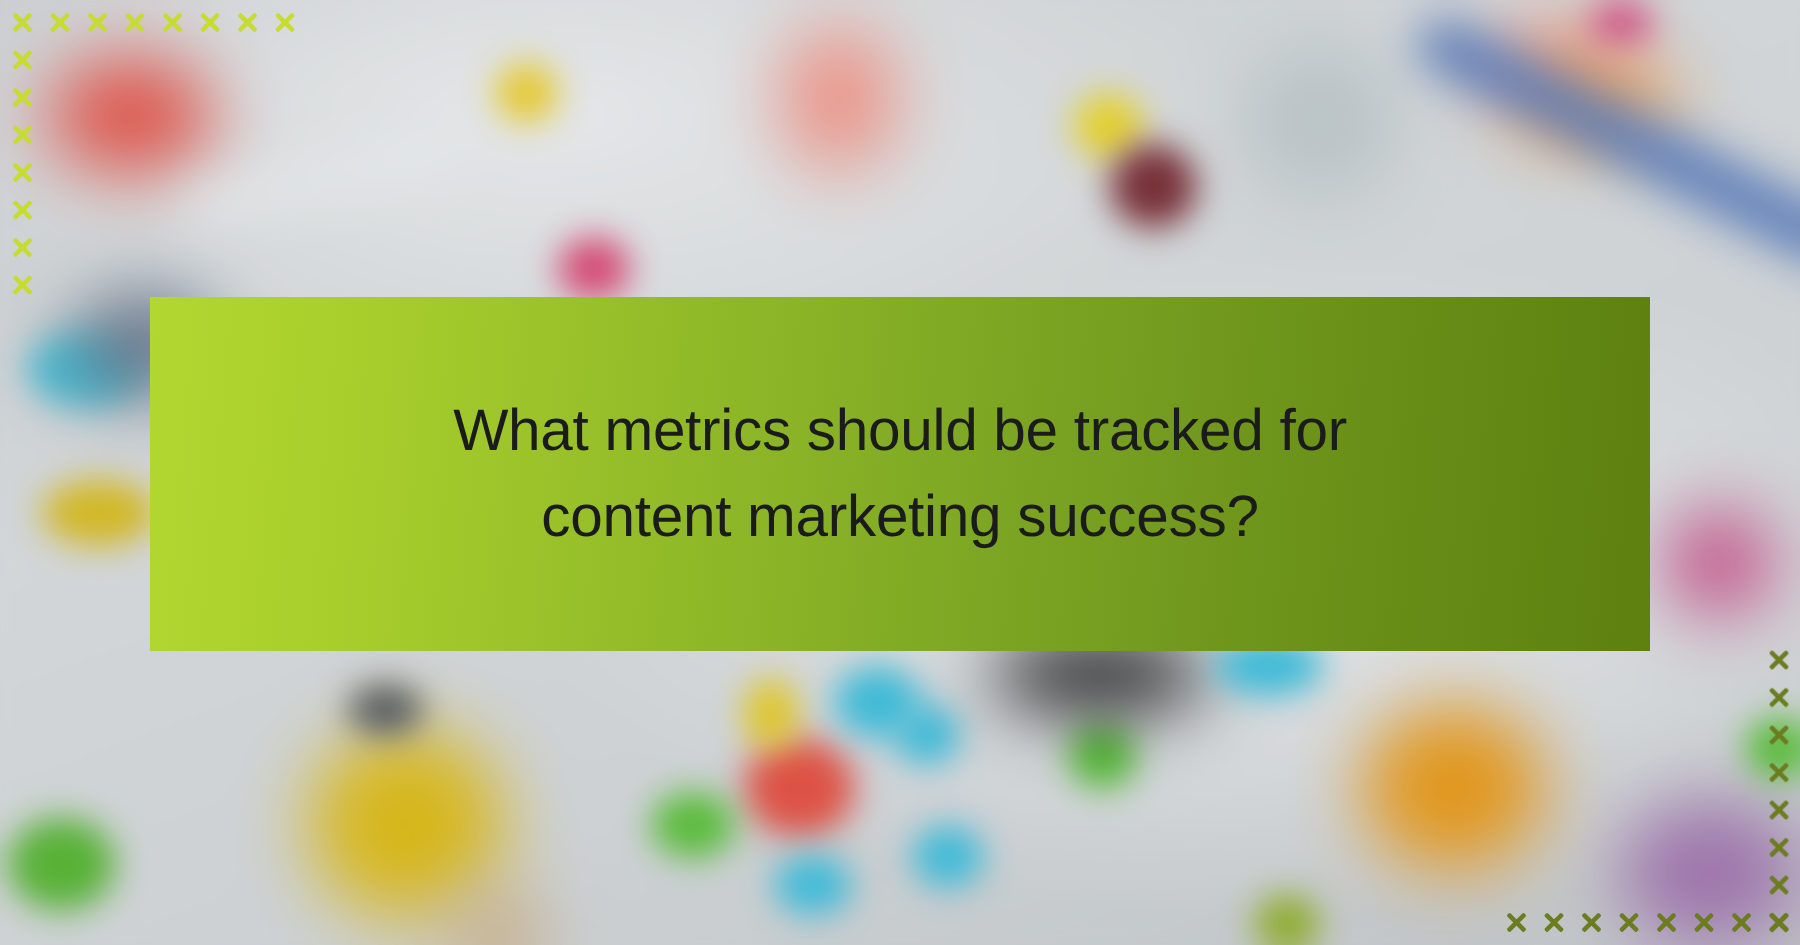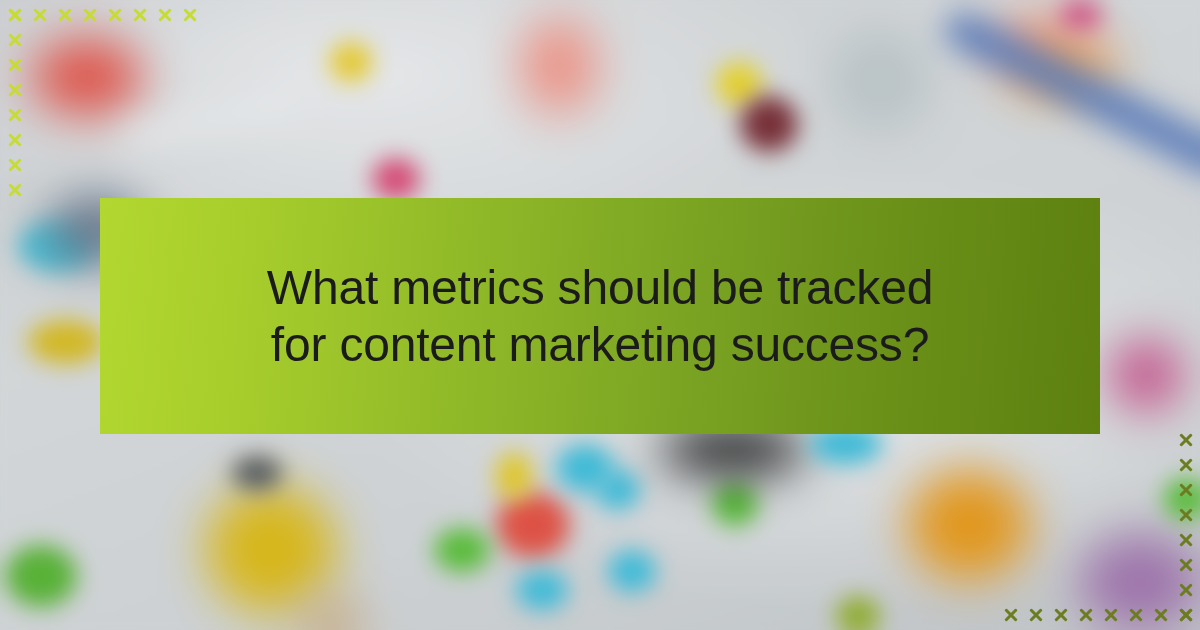--- a/index.html
+++ b/index.html
@@ -71,21 +71,21 @@
     position:absolute;
     left:100px; top:198px;
     width:1000px; height:236px;
     background:linear-gradient(95deg, #b2d730 0%, #a8ce2c 14%, #8fb828 38%, #7ba423 58%, #6b9119 78%, #5d800f 100%);
     display:flex;
     align-items:center;
     justify-content:center;
   }
   #banner-title {
     color:#1b1b1b;
-    font-size:48px;
+    font-size:39px;
     line-height:57px;
     font-weight:400;
     text-align:center;
     letter-spacing:-0.2px;
     padding:0 40px;
     max-width:760px;
   }
 </style>
 </head>
 <body>

